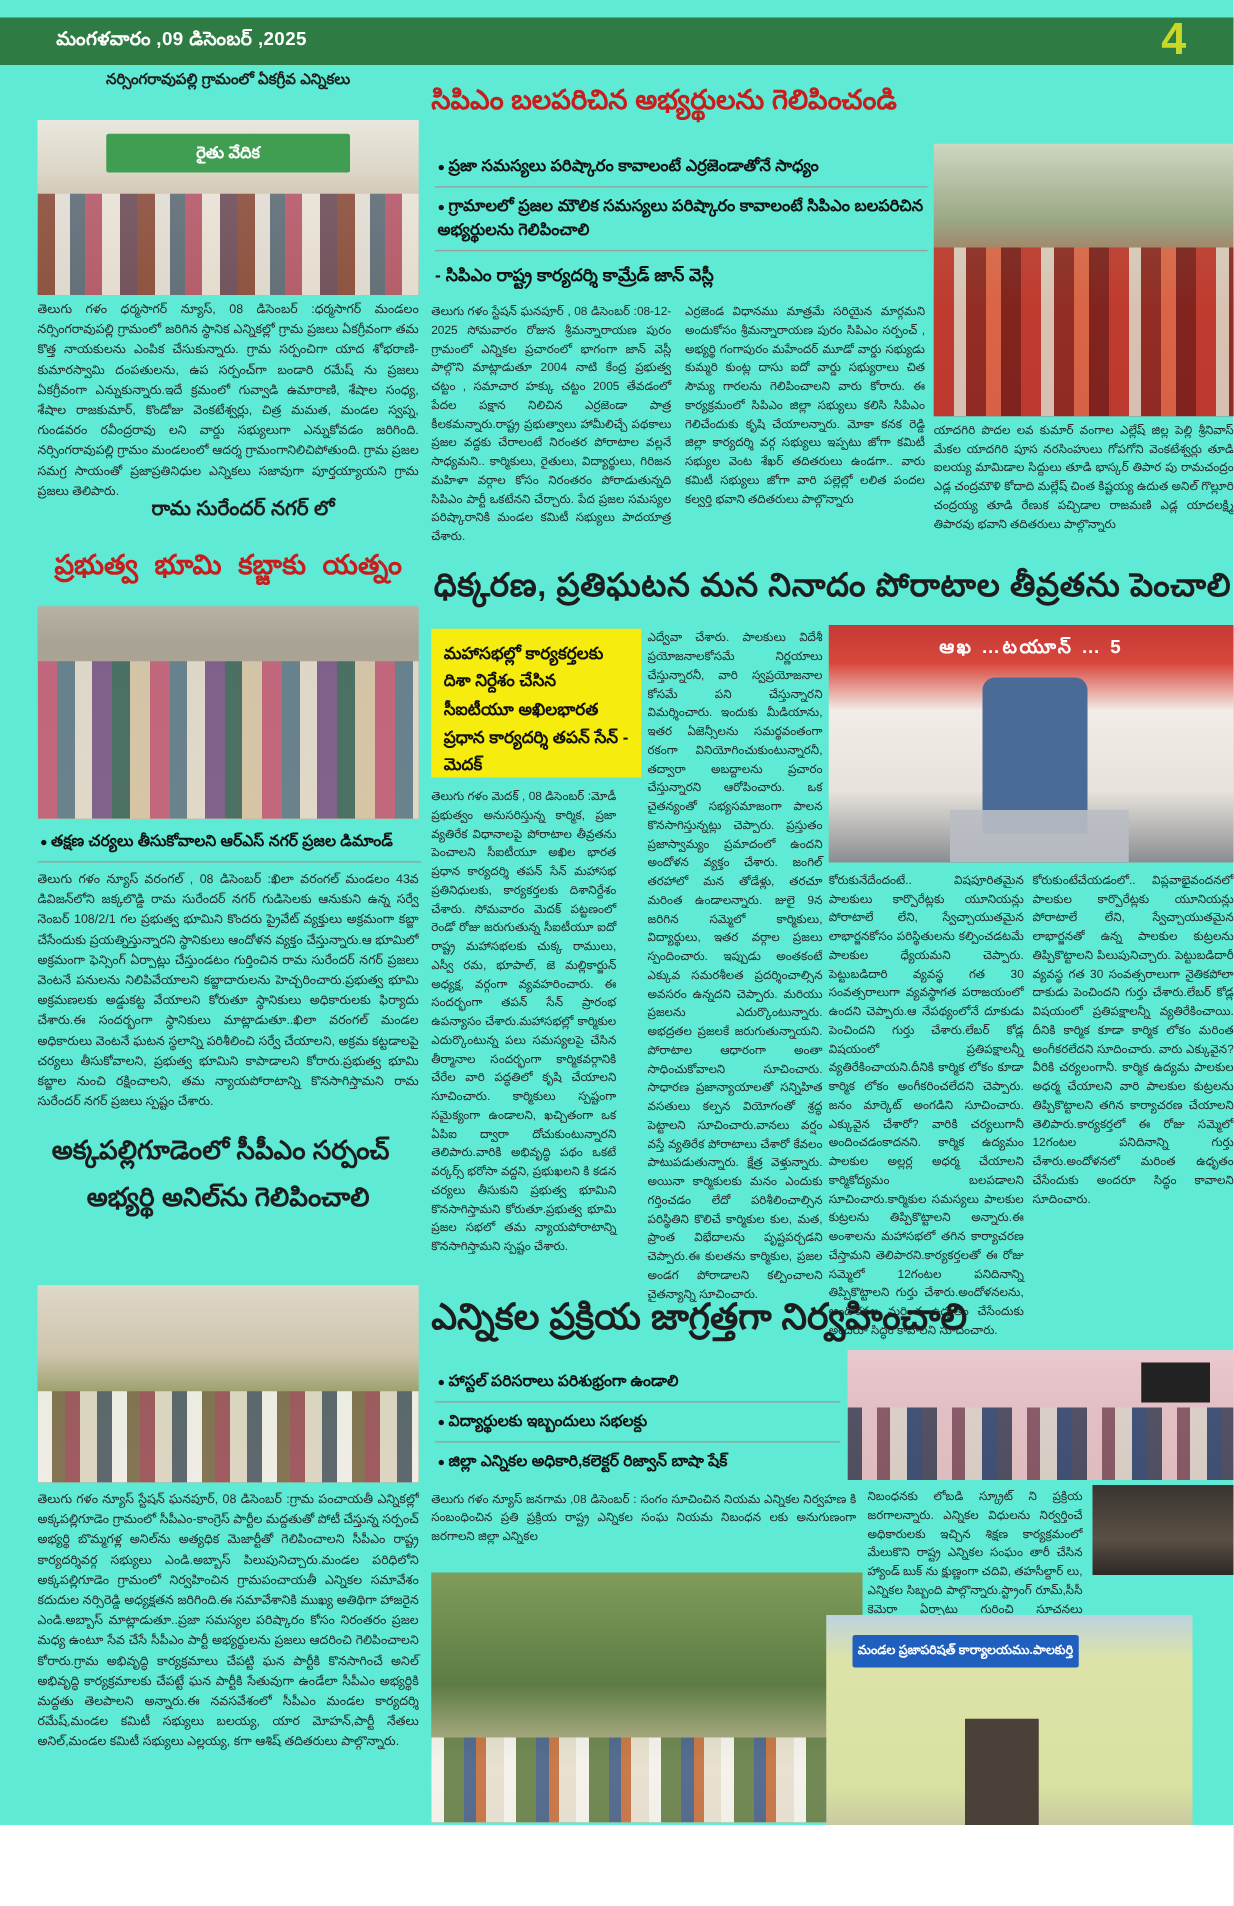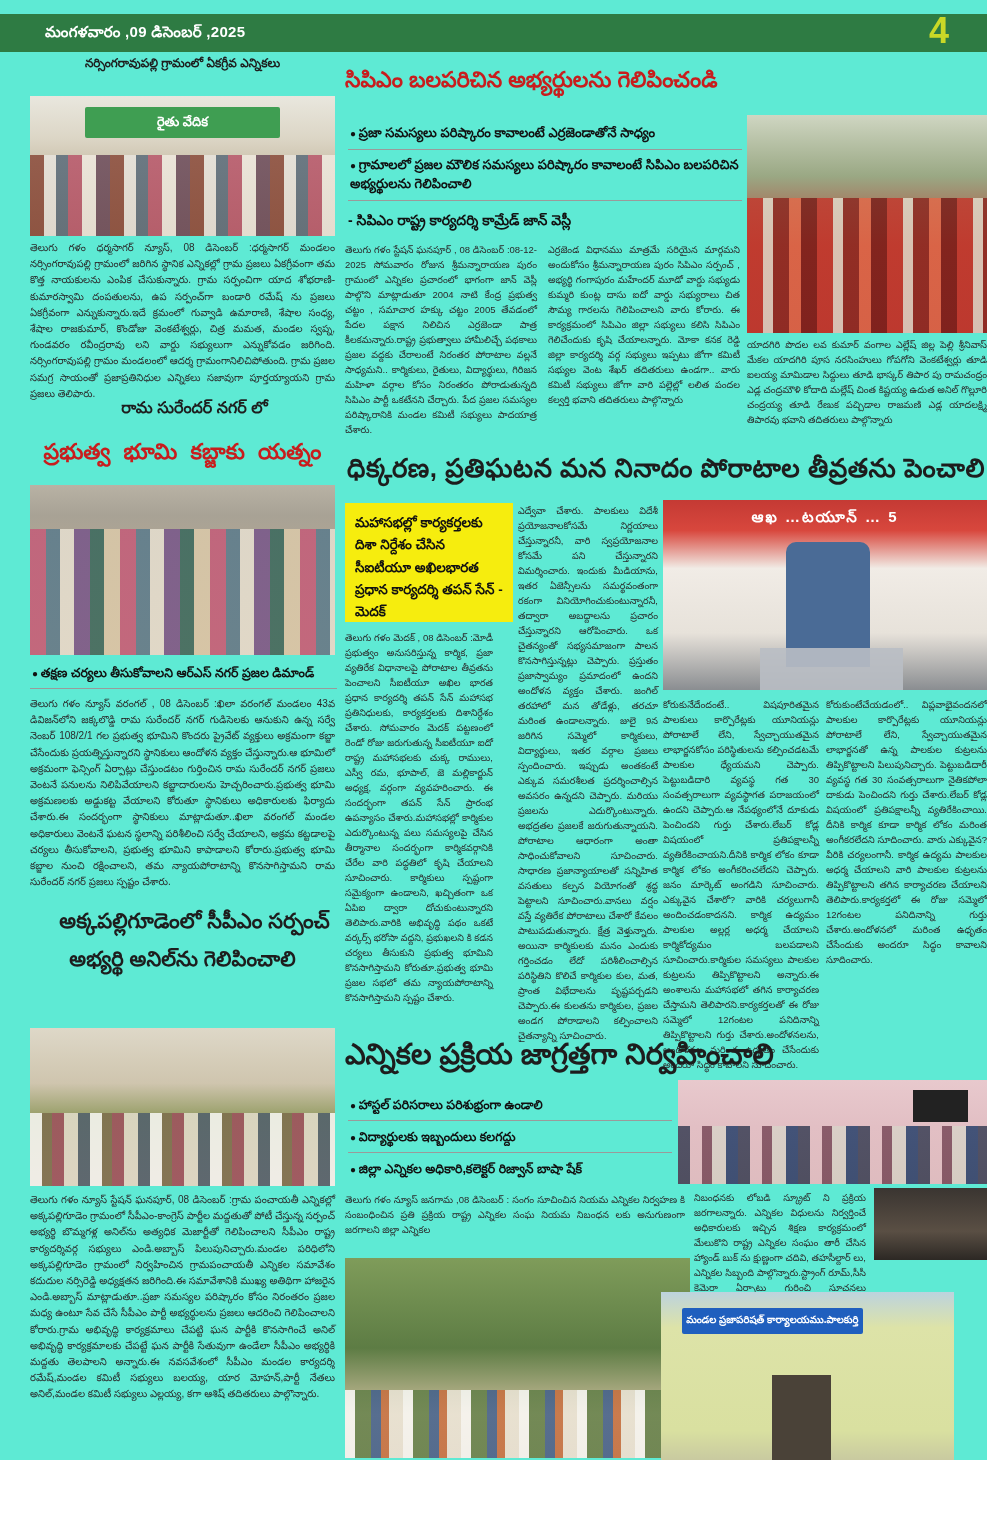--- a/index.html
+++ b/index.html
@@ -77,21 +77,21 @@
   <h2 class="abs headline red" style="left:30px;top:440px;width:305px;font-size:22px;margin:0;font-family:Liberation Mono, monospace;">ప్రభుత్వ భూమి కబ్జాకు యత్నం</h2>
 
   <div class="abs photo ph-a2" style="left:30px;top:485px;width:305px;height:170px;">
     <div class="people"></div>
   </div>
 
   <div class="abs bullet" style="left:30px;top:660px;width:305px;font-size:12.5px;">తక్షణ చర్యలు తీసుకోవాలని ఆర్ఎస్ నగర్ ప్రజల డిమాండ్</div>
 
   <p class="abs body-txt" style="left:30px;top:696px;width:305px;height:205px;margin:0;">తెలుగు గళం న్యూస్ వరంగల్ , 08 డిసెంబర్ :ఖిలా వరంగల్ మండలం 43వ డివిజన్‌లోని జక్కలొడ్డి రామ సురేందర్ నగర్ గుడిసెలకు ఆనుకుని ఉన్న సర్వే నెంబర్ 108/2/1 గల ప్రభుత్వ భూమిని కొందరు ప్రైవేట్ వ్యక్తులు అక్రమంగా కబ్జా చేసేందుకు ప్రయత్నిస్తున్నారని స్థానికులు ఆందోళన వ్యక్తం చేస్తున్నారు.ఆ భూమిలో అక్రమంగా ఫెన్సింగ్ ఏర్పాట్లు చేస్తుండటం గుర్తించిన రామ సురేందర్ నగర్ ప్రజలు వెంటనే పనులను నిలిపివేయాలని కబ్జాదారులను హెచ్చరించారు.ప్రభుత్వ భూమి అక్రమణలకు అడ్డుకట్ట వేయాలని కోరుతూ స్థానికులు అధికారులకు ఫిర్యాదు చేశారు.ఈ సందర్భంగా స్థానికులు మాట్లాడుతూ..ఖిలా వరంగల్ మండల అధికారులు వెంటనే ఘటన స్థలాన్ని పరిశీలించి సర్వే చేయాలని, అక్రమ కట్టడాలపై చర్యలు తీసుకోవాలని, ప్రభుత్వ భూమిని కాపాడాలని కోరారు.ప్రభుత్వ భూమి కబ్జాల నుంచి రక్షించాలని, తమ న్యాయపోరాటాన్ని కొనసాగిస్తామని రామ సురేందర్ నగర్ ప్రజలు స్పష్టం చేశారు.</p>
 
-  <h2 class="abs headline" style="left:42px;top:908px;width:305px;font-size:21px;margin:0;">అక్కపల్లిగూడెంలో సీపీఎం సర్పంచ్</h2>
+  <h2 class="abs headline" style="left:24px;top:908px;width:305px;font-size:21px;margin:0;">అక్కపల్లిగూడెంలో సీపీఎం సర్పంచ్</h2>
   <h2 class="abs headline" style="left:30px;top:946px;width:305px;font-size:21px;margin:0;">అభ్యర్థి అనిల్‌ను గెలిపించాలి</h2>
 
   <div class="abs photo ph-a3" style="left:30px;top:1028px;width:305px;height:158px;">
     <div class="people"></div>
   </div>
 
   <p class="abs body-txt" style="left:30px;top:1192px;width:305px;height:288px;margin:0;">తెలుగు గళం న్యూస్ స్టేషన్ ఘనపూర్, 08 డిసెంబర్ :గ్రామ పంచాయతీ ఎన్నికల్లో అక్కపల్లిగూడెం గ్రామంలో సీపీఎం-కాంగ్రెస్ పార్టీల మద్దతుతో పోటీ చేస్తున్న సర్పంచ్ అభ్యర్థి బొమ్మగళ్ల అనిల్‌ను అత్యధిక మెజార్టీతో గెలిపించాలని సీపీఎం రాష్ట్ర కార్యదర్శివర్గ సభ్యులు ఎండి.అబ్బాస్ పిలుపునిచ్చారు.మండల పరిధిలోని అక్కపల్లిగూడెం గ్రామంలో నిర్వహించిన గ్రామపంచాయతీ ఎన్నికల సమావేశం కదుదుల నర్సిరెడ్డి అధ్యక్షతన జరిగింది.ఈ సమావేశానికి ముఖ్య అతిథిగా హాజరైన ఎండి.అబ్బాస్ మాట్లాడుతూ..ప్రజా సమస్యల పరిష్కారం కోసం నిరంతరం ప్రజల మధ్య ఉంటూ సేవ చేసే సీపీఎం పార్టీ అభ్యర్థులను ప్రజలు ఆదరించి గెలిపించాలని కోరారు.గ్రామ అభివృద్ధి కార్యక్రమాలు చేపట్టి ఘన పార్టీకి కొనసాగించే అనిల్ అభివృద్ధి కార్యక్రమాలకు చేపట్టే ఘన పార్టీకి సేతువుగా ఉండేలా సీపీఎం అభ్యర్థికి మద్దతు తెలపాలని అన్నారు.ఈ నవసవేశంలో సీపీఎం మండల కార్యదర్శి రమేష్,మండల కమిటీ సభ్యులు బలయ్య, యార మోహన్,పార్టీ నేతలు అనిల్,మండల కమిటీ సభ్యులు ఎల్లయ్య, కగా ఆశిష్ తదితరులు పాల్గొన్నారు.</p>
 
   <h1 class="abs headline red" style="left:345px;top:66px;width:642px;font-size:22px;margin:0;text-align:left;">సిపిఎం బలపరిచిన అభ్యర్థులను గెలిపించండి</h1>
 
@@ -119,21 +119,21 @@
     <div class="podium"></div>
   </div>
 
   <p class="abs body-txt small" style="left:345px;top:630px;width:148px;height:400px;margin:0;">తెలుగు గళం మెదక్ , 08 డిసెంబర్ :మోడీ ప్రభుత్వం అనుసరిస్తున్న కార్మిక, ప్రజా వ్యతిరేక విధానాలపై పోరాటాల తీవ్రతను పెంచాలని సీఐటీయూ అఖిల భారత ప్రధాన కార్యదర్శి తపన్ సేన్ మహాసభ ప్రతినిధులకు, కార్యకర్తలకు దిశానిర్దేశం చేశారు. సోమవారం మెదక్ పట్టణంలో రెండో రోజు జరుగుతున్న సీఐటీయూ ఐదో రాష్ట్ర మహాసభలకు చుక్క రాములు, ఎస్వీ రమ, భూపాల్, జె మల్లికార్జున్ అధ్యక్ష, వర్గంగా వ్యవహరించారు. ఈ సందర్భంగా తపన్ సేన్ ప్రారంభ ఉపన్యాసం చేశారు.మహాసభల్లో కార్మికుల ఎదుర్కొంటున్న పలు సమస్యలపై చేసిన తీర్మానాల సందర్భంగా కార్మికవర్గానికి చేరేల వారి పద్ధతిలో కృషి చేయాలని సూచించారు. కార్మికులు స్పష్టంగా సమైక్యంగా ఉండాలని, ఖచ్చితంగా ఒక ఏపిఐ ద్వారా దోచుకుంటున్నారని తెలిపారు.వారికి అభివృద్ధి పథం ఒకటే వర్కర్స్ భరోసా వద్దని, ప్రభుఖలని కి కడన చర్యలు తీసుకుని ప్రభుత్వ భూమిని కొనసాగిస్తామని కోరుతూ.ప్రభుత్వ భూమి ప్రజల సభలో తమ న్యాయపోరాటాన్ని కొనసాగిస్తామని స్పష్టం చేశారు.</p>
   <p class="abs body-txt small" style="left:663px;top:697px;width:156px;height:333px;margin:0;">కోరుకునేదేందంటే.. విషపూరితమైన పాలకులు కార్పొరేట్లకు యూనియన్లు పోరాటాలే లేని, స్వేచ్చాయుతమైన లాభార్జనకోసం పరిస్థితులను కల్పించడటమే పాలకుల ధ్యేయమని చెప్పారు. పెట్టుబడిదారి వ్యవస్థ గత 30 సంవత్సరాలుగా వ్యవస్థాగత పరాజయంలో ఉందని చెప్పారు.ఆ నేపథ్యంలోనే దూకుడు పెంచిందని గుర్తు చేశారు.లేబర్ కోడ్ల విషయంలో ప్రతిపక్షాలన్నీ వ్యతిరేకించాయని.దీనికి కార్మిక లోకం కూడా కార్మిక లోకం అంగీకరించలేదని చెప్పారు. జనం మార్కెట్ అంగడిని సూచించారు. ఎక్కువైన చేశారో? వారికి చర్యలుగానీ అందించడంకాదనని. కార్మిక ఉద్యమం పాలకుల అల్లర్ల అధర్మ చేయాలని కార్మికోద్యమం బలపడాలని సూచించారు.కార్మికుల సమస్యలు పాలకుల కుట్రలను తిప్పికొట్టాలని అన్నారు.ఈ అంశాలను మహాసభలో తగిన కార్యాచరణ చేస్తామని తెలిపారని.కార్యకర్తలతో ఈ రోజు సమ్మెలో 12గంటల పనిదినాన్ని తిప్పికొట్టాలని గుర్తు చేశారు.అందోళనలను, ఆందోళనల మరింత ఉధృతం చేసేందుకు అందరూ సిద్ధం కావాలని సూదించారు.</p>
   <p class="abs body-txt small" style="left:826px;top:697px;width:161px;height:333px;margin:0;">కోరుకుంటేచేయడంలో.. విప్లవాభైవందనలో పాలకుల కార్పొరేట్లకు యూనియన్లు పోరాటాలే లేని, స్వేచ్చాయుతమైన లాభార్జనతో ఉన్న పాలకుల కుట్రలను తిప్పికొట్టాలని పిలుపునిచ్చారు. పెట్టుబడిదారీ వ్యవస్థ గత 30 సంవత్సరాలుగా నైతికపోలా దాకుడు పెంచిందని గుర్తు చేశారు.లేబర్ కోడ్ల విషయంలో ప్రతిపక్షాలన్నీ వ్యతిరేకించాయి. దీనికి కార్మిక కూడా కార్మిక లోకం మరింత అంగీకరలేదని సూదించారు. వారు ఎక్కువైన? వీరికి చర్యలంగానీ. కార్మిక ఉద్యమ పాలకుల అధర్మ చేయాలని వారి పాలకుల కుట్రలను తిప్పికొట్టాలని తగిన కార్యాచరణ చేయాలని తెలిపారు.కార్యకర్తలో ఈ రోజు సమ్మెలో 12గంటల పనిదినాన్ని గుర్తు చేశారు.అందోళనలో మరింత ఉధృతం చేసేందుకు అందరూ సిద్ధం కావాలని సూదించారు.</p>
 
   <h1 class="abs headline" style="left:345px;top:1036px;width:642px;font-size:29px;margin:0;text-align:left;">ఎన్నికల  ప్రక్రియ జాగ్రత్తగా నిర్వహించాలి</h1>
 
   <div class="abs bullet" style="left:348px;top:1092px;width:322px;font-size:12.5px;">హాస్టల్ పరిసరాలు పరిశుభ్రంగా ఉండాలి</div>
-  <div class="abs bullet" style="left:348px;top:1124px;width:322px;font-size:12.5px;">విద్యార్థులకు ఇబ్బందులు కలగద్దు</div>
+  <div class="abs bullet" style="left:348px;top:1124px;width:322px;font-size:12.5px;">విద్యార్థులకు ఇబ్బందులు సభలక్దు</div>
   <div class="abs bullet" style="left:348px;top:1156px;width:322px;font-size:12.5px;border-bottom:none;">జిల్లా ఎన్నికల అధికారి,కలెక్టర్ రిజ్వాన్ బాషా షేక్</div>
 
   <div class="abs photo ph-a6room" style="left:678px;top:1080px;width:309px;height:104px;">
     <div class="tv"></div>
     <div class="people"></div>
   </div>
 
   <p class="abs body-txt small" style="left:345px;top:1192px;width:340px;height:60px;margin:0;">తెలుగు గళం న్యూస్ జనగామ ,08 డిసెంబర్ :  సంగం సూచించిన నియమ ఎన్నికల నిర్వహణ కి సంబంధించిన ప్రతి ప్రక్రియ రాష్ట్ర ఎన్నికల సంఘ నియమ నిబంధన లకు అనుగుణంగా జరగాలని జిల్లా ఎన్నికల</p>
 
   <p class="abs body-txt small" style="left:694px;top:1190px;width:172px;height:98px;margin:0;">నిబంధనకు లోబడి స్క్రూట్ ని ప్రక్రియ జరగాలన్నారు. ఎన్నికల విధులను నిర్వర్తించే అధికారులకు ఇచ్చిన శిక్షణ కార్యక్రమంలో మేలుకొని రాష్ట్ర ఎన్నికల సంఘం తారీ చేసిన హ్యాండ్ బుక్ ను క్షుణ్ణంగా చదివి, తహసీల్దార్ లు, ఎన్నికల సిబ్బంది పాల్గొన్నారు.స్ట్రాంగ్ రూమ్,సీసీ కెమెరా ఏర్పాటు గురించి సూచనలు ఇచ్చారు.ఎన్ని అర్హులు, బాలికల హాస్టల్ ని ఆకస్మికంగా కలెక్టర్ తనిఖీ చేసి… వసతిగృహం, వంట గదిని,విద్యార్థుల గదులను పరిశీలించారు.వసతిగృహాల పనితీరుపై.…ఆశా కార్యాలయాలను,నాణ్యతను వంట సదుపాయాలను పరిశీలించారు.</p>

